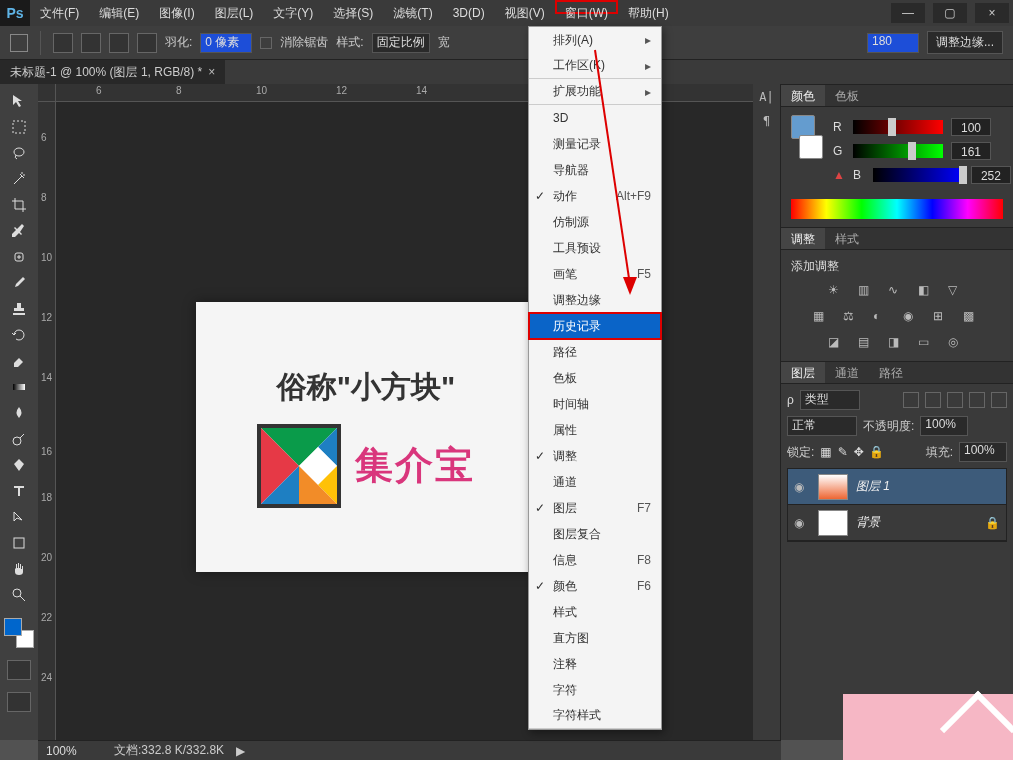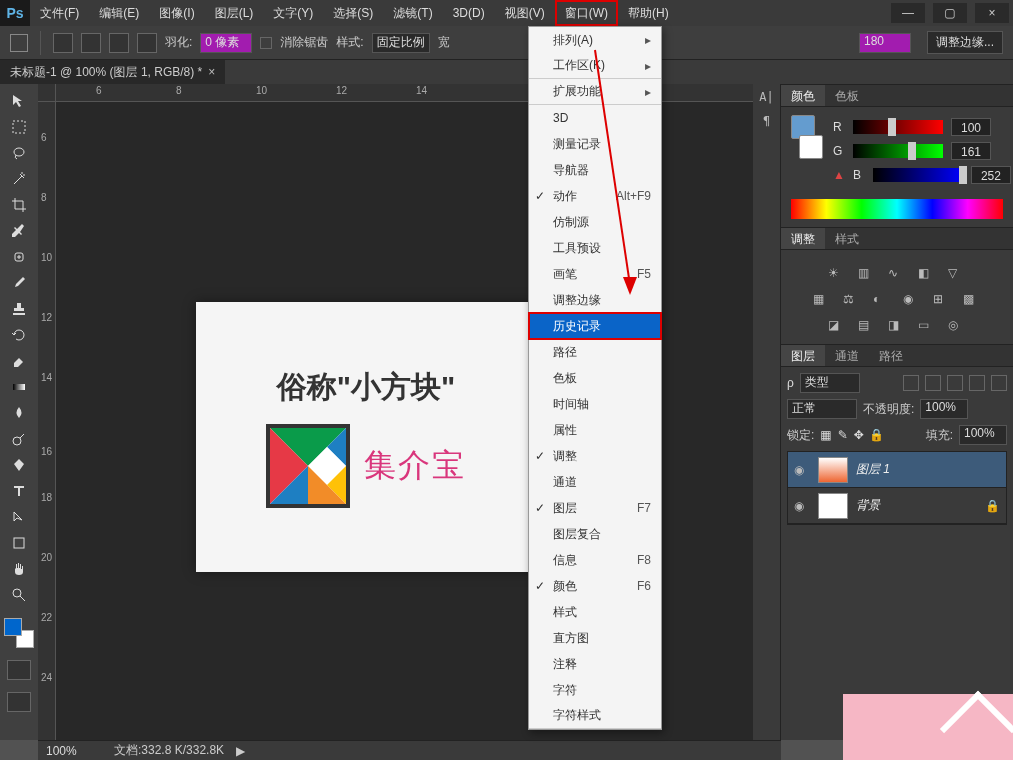--- a/index.html
+++ b/index.html
@@ -3,33 +3,33 @@
 <meta charset="utf-8">
 <style>
 * { margin: 0; padding: 0; box-sizing: border-box; font-family: "Microsoft YaHei", Arial, sans-serif; font-size: 12px; user-select: none; }
 body { background: #525252; width: 1013px; height: 760px; overflow: hidden; position: relative; }
 
 
 .titlebar { height: 26px; background: #3a3a3a; display: flex; align-items: center; }
 .titlebar .logo { width: 30px; height: 26px; background: #1a1a1a; display: flex; align-items: center; justify-content: center; color: #5fb4e6; font-weight: bold; font-size: 14px; }
 .menubar { display: flex; flex: 1; }
 .menu-item { padding: 0 10px; height: 26px; line-height: 26px; color: #ddd; cursor: default; }
-.menu-item.active-boxed { border: 2px solid #d00; padding: 0 8px; height: 26px; line-height: 22px; }
+.menu-item.active-boxed { border: 2px solid #d00; padding: 0 8px; height: 14px; line-height: 22px; }
 .win-controls { margin-left: auto; display: flex; }
 .win-btn { width: 34px; height: 20px; margin: 3px 4px; background: #2a2a2a; display: flex; align-items: center; justify-content: center; color: #ccc; }
 
 
 .optionsbar { height: 34px; background: #3e3e3e; border-bottom: 1px solid #222; display: flex; align-items: center; padding: 0 10px; gap: 8px; color: #ccc; }
 .optionsbar .sel-icon { width: 18px; height: 18px; border: 1px solid #888; }
 .optionsbar .tiny-icon { width: 20px; height: 20px; border: 1px solid #666; background: #333; }
-.optionsbar input[type="text"], .num-box { background: #a21caf; border: 1px solid #555; color: #ddd; width: 52px; height: 20px; padding: 0 4px; }
+.optionsbar input[type="text"], .num-box { background: #1d4ed8; border: 1px solid #555; color: #ddd; width: 52px; height: 20px; padding: 0 4px; }
 .optionsbar .sep { width: 1px; height: 24px; background: #555; margin: 0 4px; }
 .optionsbar select, .combo { background: #2a2a2a; border: 1px solid #555; color: #ddd; height: 20px; padding: 0 4px; }
 .optionsbar .cb { width: 12px; height: 12px; border: 1px solid #666; display: inline-block; }
-.btn-adjust-edge { background: #2a2a2a; border: 1px solid #555; color: #ddd; padding: 2px 8px; margin-left: 8px; }
+.btn-adjust-edge { background: #2a2a2a; border: 1px solid #555; color: #ddd; padding: 2px 8px; margin-left: 0; }
 
 
 .doc-tabs { background: #3a3a3a; height: 24px; display: flex; align-items: center; }
 .doc-tab { padding: 0 10px; height: 24px; line-height: 24px; background: #282828; color: #ccc; display: flex; align-items: center; gap: 6px; }
 .doc-tab .close-x { color: #bbb; }
 
 
 .main { display: flex; height: calc(760px - 26px - 34px - 24px - 20px); }
 .toolbox { width: 38px; background: #404040; display: flex; flex-direction: column; align-items: center; padding-top: 4px; }
 .toolbox .tool { width: 28px; height: 24px; margin: 1px 0; color: #ddd; display: flex; align-items: center; justify-content: center; }
@@ -45,21 +45,21 @@
 .ruler-corner { position: absolute; left: 0; top: 0; width: 18px; height: 18px; background: #333; border-right: 1px solid #555; border-bottom: 1px solid #555; }
 .ruler-tick { position: absolute; color: #aaa; font-size: 10px; }
 .ruler-h .ruler-tick { top: 1px; }
 .ruler-v .ruler-tick { left: 3px; }
 
 .canvas-area { position: absolute; left: 18px; top: 18px; right: 0; bottom: 0; background: #282828; }
 .artwork { position: absolute; left: 140px; top: 200px; width: 340px; height: 270px; background: #f5f5f5; box-shadow: 0 0 12px rgba(0,0,0,0.4); display: flex; flex-direction: column; align-items: center; justify-content: center; gap: 16px; }
 .artwork-title { color: #333; font-weight: bold; font-size: 30px; }
 .artwork-row { display: flex; align-items: center; gap: 14px; }
 .tangram { width: 84px; height: 84px; border: 4px solid #333; position: relative; background: #fff; }
-.artwork-text { color: #d9367c; font-size: 32px; font-weight: 400; letter-spacing: 2px; }
+.artwork-text { color: #d9367c; font-size: 38px; font-weight: 700; letter-spacing: 2px; }
 
 
 .right-panels { width: 232px; background: #3a3a3a; display: flex; flex-direction: column; }
 .vtabs-strip { width: 28px; background: #3a3a3a; border-right: 1px solid #222; display: flex; flex-direction: column; align-items: center; padding-top: 6px; gap: 10px; }
 .vtabs-strip .vtick { color: #bbb; font-family: monospace; }
 
 .panel { border-top: 1px solid #222; }
 .panel-tabs { display: flex; background: #333; height: 22px; border-bottom: 1px solid #222; }
 .panel-tab { padding: 0 10px; line-height: 22px; color: #aaa; }
 .panel-tab.active { background: #454545; color: #eee; }
@@ -376,20 +376,21 @@
       </div>
       <div class="spectrum"></div>
     </div>
 
     <div class="panel">
       <div class="panel-tabs">
         <div class="panel-tab active">调整</div>
         <div class="panel-tab">样式</div>
       </div>
       <div class="adjust-panel-body">
+        <div>添加调整</div>
         <div class="adjust-icon-row">
           <span class="aicon">☀</span>
           <span class="aicon">▥</span>
           <span class="aicon">∿</span>
           <span class="aicon">◧</span>
           <span class="aicon">▽</span>
         </div>
         <div class="adjust-icon-row">
           <span class="aicon">▦</span>
           <span class="aicon">⚖</span>

